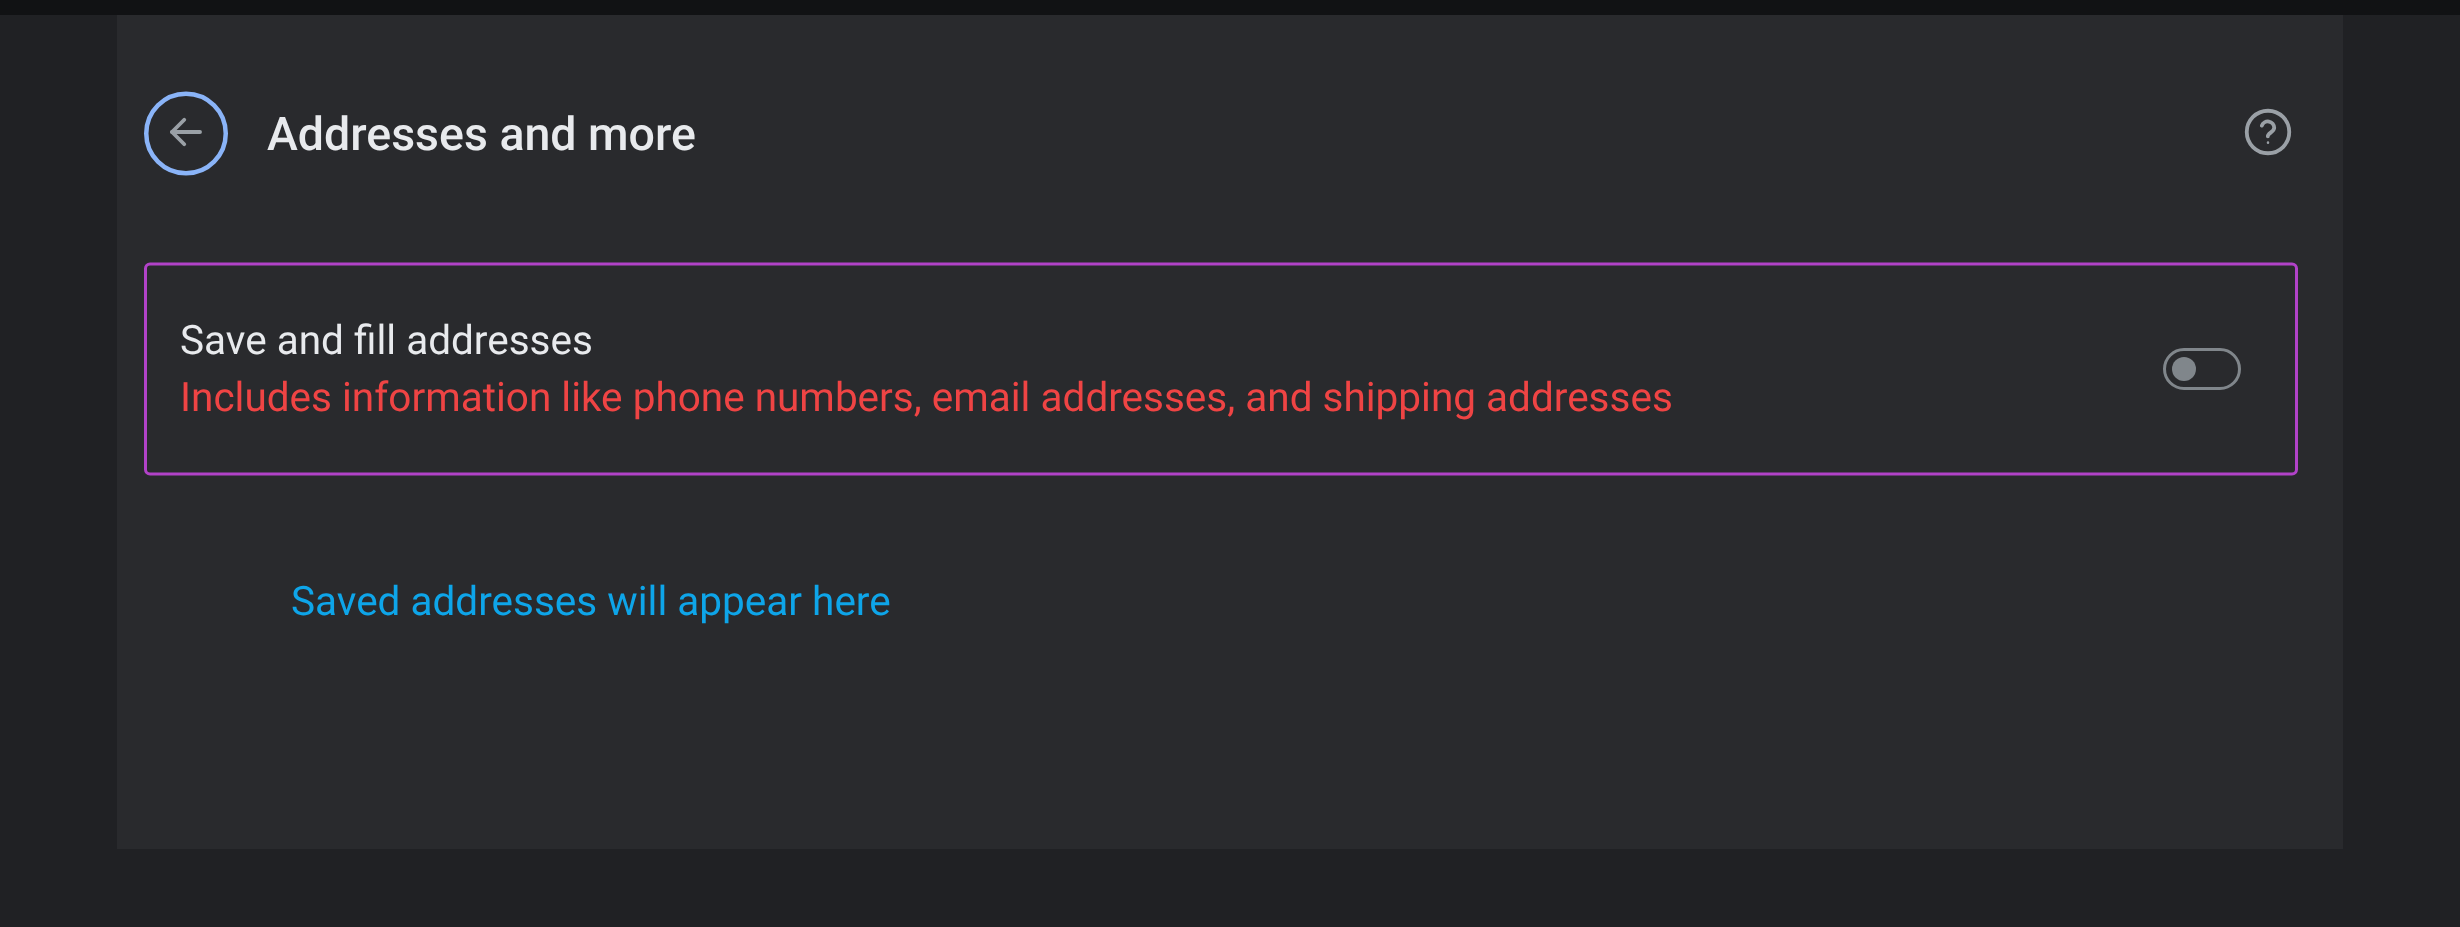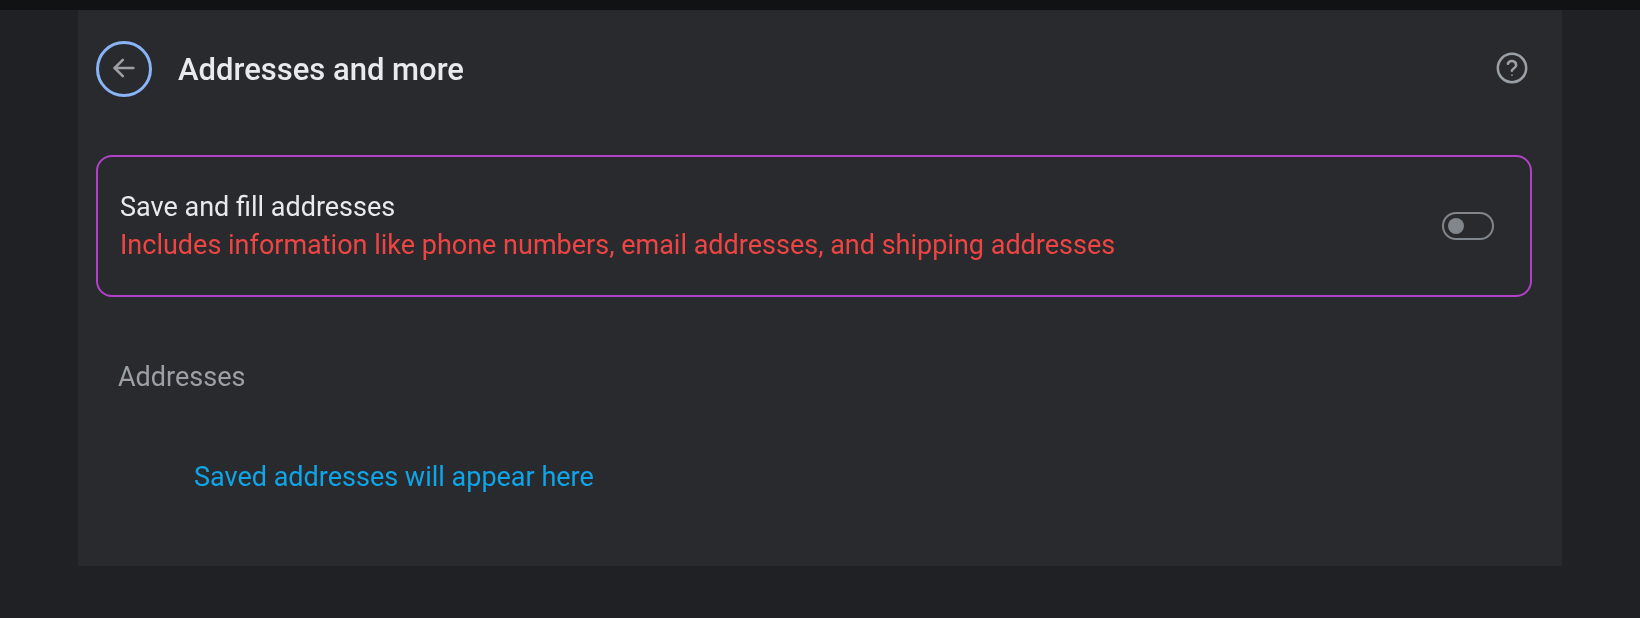--- a/index.html
+++ b/index.html
@@ -16,21 +16,21 @@
     }
     .top-bar {
       height: 10px;
       background: #111214;
     }
     .page-container {
       margin-left: 78px;
       margin-right: 78px;
       background: #292a2d;
       height: 556px;
-      padding: 31px 0 0 0;
+      padding: 51px 0 0 0;
     }
     .header-row {
       display: flex;
       align-items: center;
       padding: 0 30px 0 18px;
       justify-content: space-between;
     }
     .header-left {
       display: flex;
       align-items: center;
@@ -67,21 +67,21 @@
       justify-content: center;
       cursor: pointer;
     }
     .help-button svg {
       width: 34px;
       height: 34px;
     }
     .settings-card {
       margin: 58px 30px 0 18px;
       border: 2px solid #b142c8;
-      border-radius: 16px;
+      border-radius: 4px;
       padding: 34px 36px 34px 22px;
       display: flex;
       align-items: center;
       justify-content: space-between;
     }
     .setting-text {
       display: flex;
       flex-direction: column;
       gap: 6px;
     }
@@ -160,17 +160,16 @@
   <div class="settings-card">
     <div class="setting-text">
       <div class="setting-title">Save and fill addresses</div>
       <div class="setting-description">Includes information like phone numbers, email addresses, and shipping addresses</div>
     </div>
     <div class="toggle" role="switch" aria-checked="false">
       <div class="toggle-knob"></div>
     </div>
   </div>
 
-  <div class="section-label">Addresses</div>
 
   <div class="empty-message">Saved addresses will appear here</div>
 
 </div>
 
 </body></html>

